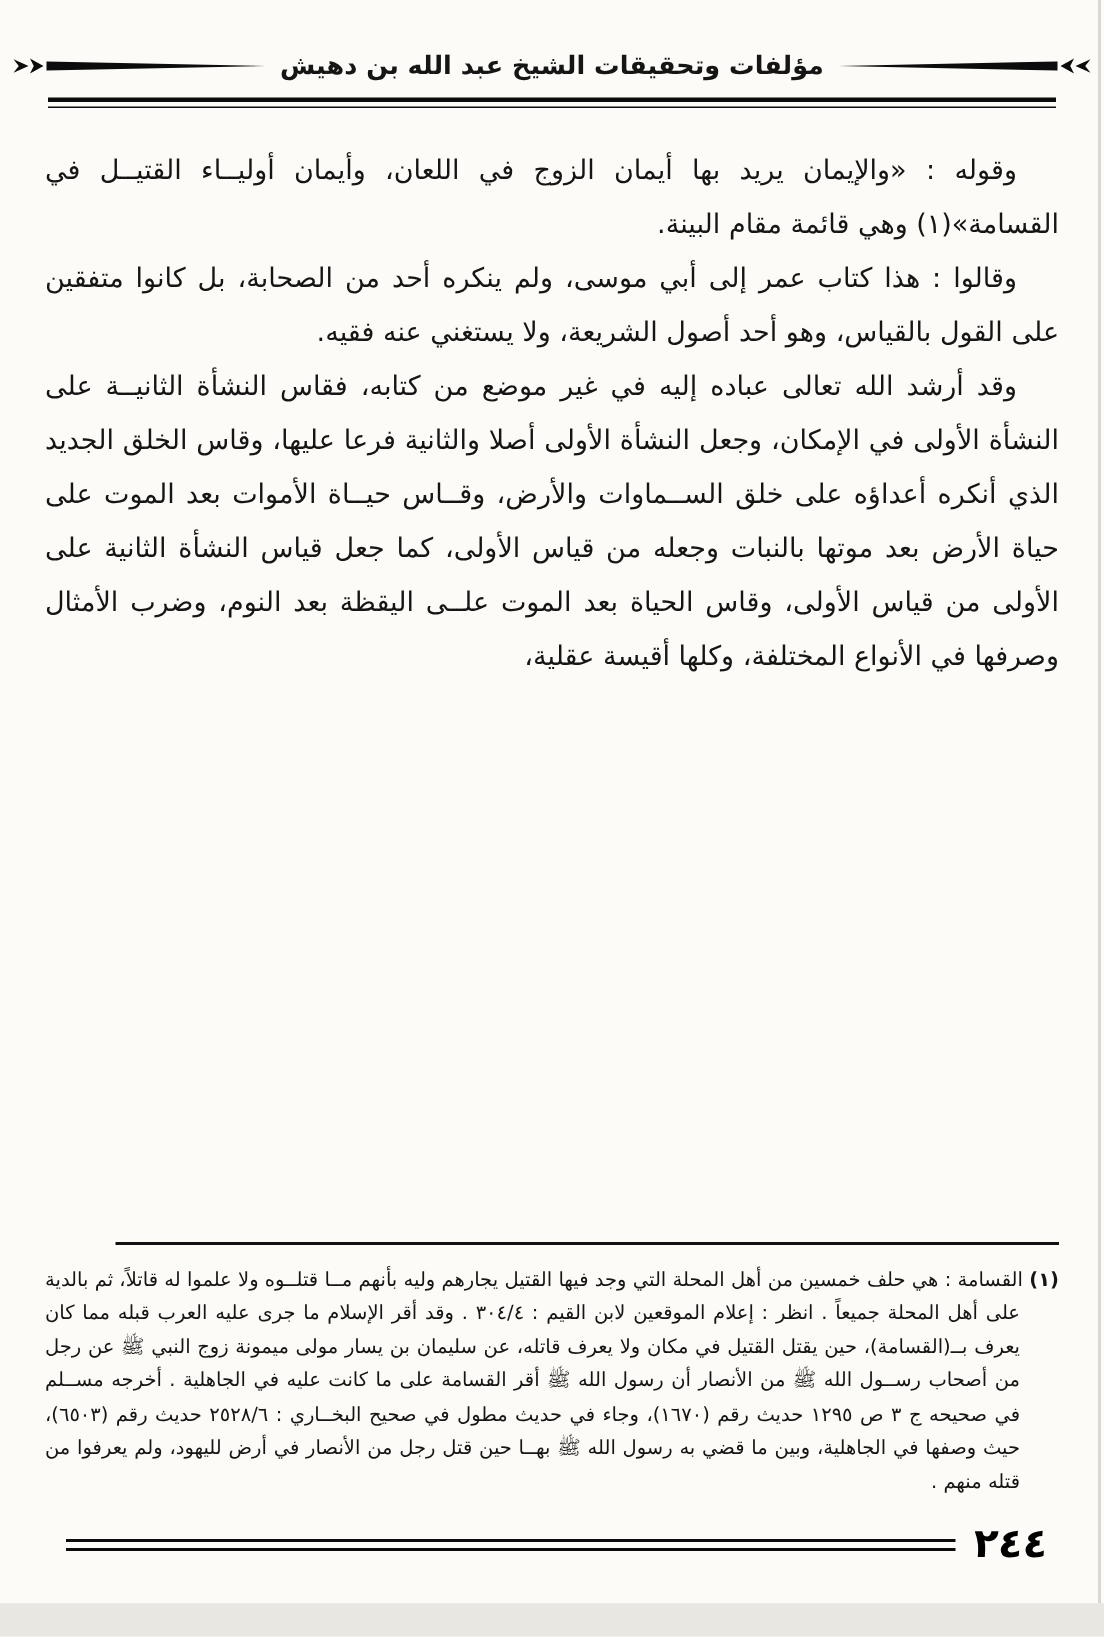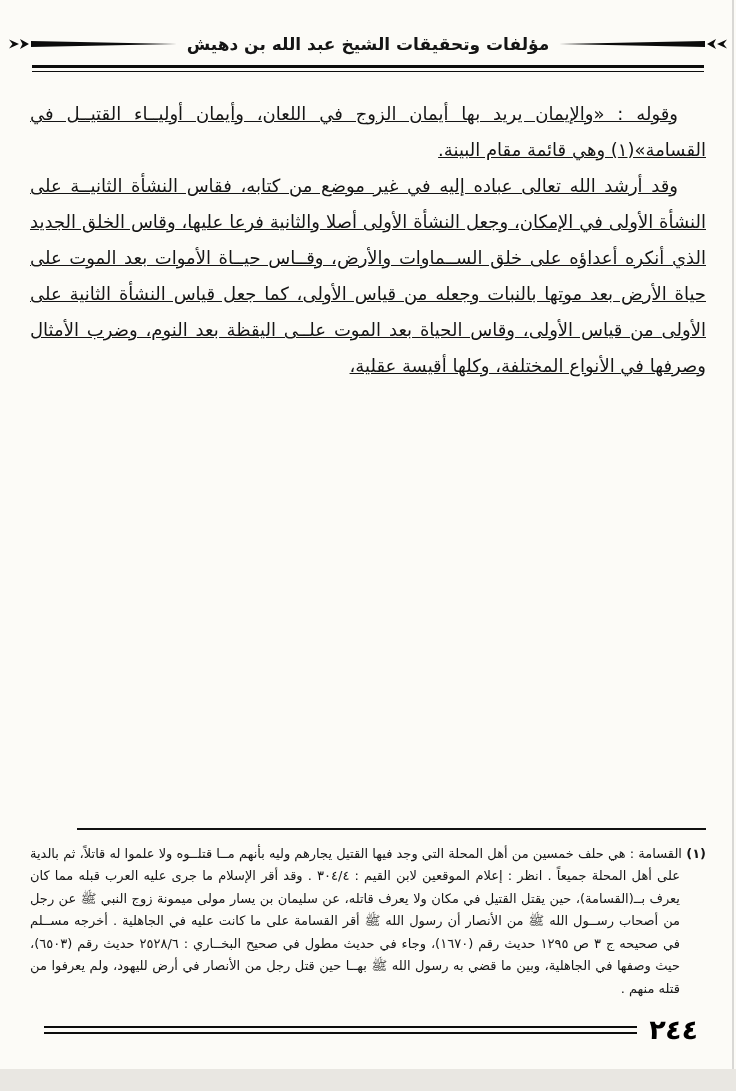--- a/index.html
+++ b/index.html
@@ -60,21 +60,20 @@
   .body-text {
     margin-top: 24px;
     font-size: 18px;
     line-height: 36px;
     text-align: justify;
     text-justify: inter-word;
   }
   .body-text p {
     text-indent: 28px;
     margin: 0;
-    text-decoration: underline;
   }
 
   
   .footnote-sep {
     margin-top: auto;
     width: 93%;
     border-top: 2px solid #111;
   }
   .footnote {
     margin-top: 13px;
@@ -127,20 +126,21 @@
       <polygon points="0,7 146,4 146,10" fill="#0c0c0c"></polygon>
       <polygon points="148,7 157,2 154.5,7 157,12" fill="#0c0c0c"></polygon>
       <polygon points="158,7 168,2.5 164.5,7 168,11.5" fill="#0c0c0c"></polygon>
     </svg>
   </header>
 
   <div class="header-rule"></div>
 
   <main class="body-text">
     <p>وقوله : «والإيمان يريد بها أيمان الزوج في اللعان، وأيمان أوليــاء القتيــل في القسامة»(١) وهي قائمة مقام البينة.</p>
+    <p>وقالوا : هذا كتاب عمر إلى أبي موسى، ولم ينكره أحد من الصحابة، بل كانوا متفقين على القول بالقياس، وهو أحد أصول الشريعة، ولا يستغني عنه فقيه.</p>
     <p>وقد أرشد الله تعالى عباده إليه في غير موضع من كتابه، فقاس النشأة الثانيــة على النشأة الأولى في الإمكان، وجعل النشأة الأولى أصلا والثانية فرعا عليها، وقاس الخلق الجديد الذي أنكره أعداؤه على خلق الســماوات والأرض، وقــاس حيــاة الأموات بعد الموت على حياة الأرض بعد موتها بالنبات وجعله من قياس الأولى، كما جعل قياس النشأة الثانية على الأولى من قياس الأولى، وقاس الحياة بعد الموت علــى اليقظة بعد النوم، وضرب الأمثال وصرفها في الأنواع المختلفة، وكلها أقيسة عقلية،</p>
   </main>
 
   <div class="footnote-sep"></div>
 
   <section class="footnote">
     <p><span class="footnote-marker">(١)</span> <span>القسامة : هي حلف خمسين من أهل المحلة التي وجد فيها القتيل يجارهم وليه بأنهم مــا قتلــوه ولا علموا له قاتلاً، ثم بالدية على أهل المحلة جميعاً . انظر : إعلام الموقعين لابن القيم : ٣٠٤/٤ . وقد أقر الإسلام ما جرى عليه العرب قبله مما كان يعرف بــ(القسامة)، حين يقتل القتيل في مكان ولا يعرف قاتله، عن سليمان بن يسار مولى ميمونة زوج النبي ﷺ عن رجل من أصحاب رســول الله ﷺ من الأنصار أن رسول الله ﷺ أقر القسامة على ما كانت عليه في الجاهلية . أخرجه مســلم في صحيحه ج ٣ ص ١٢٩٥ حديث رقم (١٦٧٠)، وجاء في حديث مطول في صحيح البخــاري : ٢٥٢٨/٦ حديث رقم (٦٥٠٣)، حيث وصفها في الجاهلية، وبين ما قضي به رسول الله ﷺ بهــا حين قتل رجل من الأنصار في أرض لليهود، ولم يعرفوا من قتله منهم .</span></p>
   </section>
 
   <footer class="footer">

